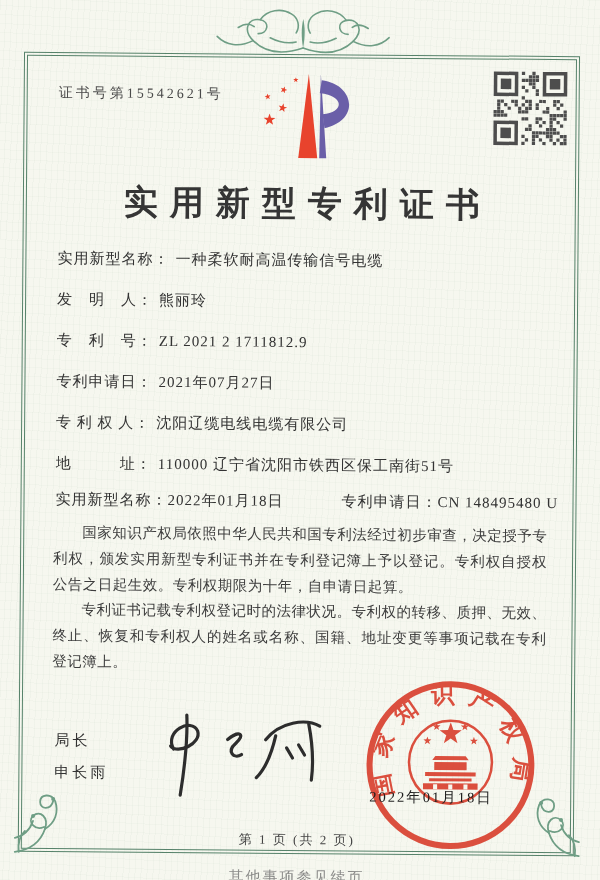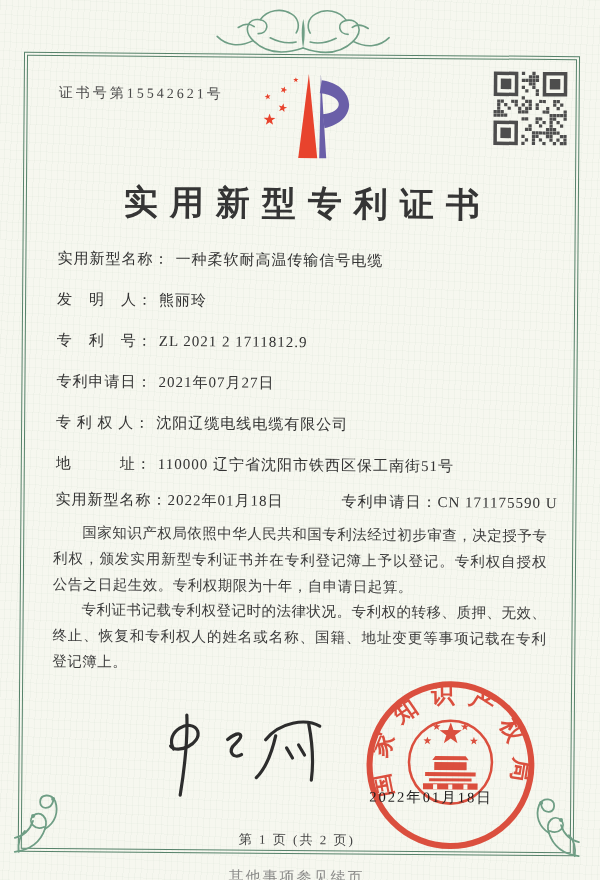--- a/index.html
+++ b/index.html
@@ -241,28 +241,32 @@
       <div class="field-row">
         <span class="lbl">专 利 权 人：</span><span>沈阳辽缆电线电缆有限公司</span>
       </div>
       <div class="field-row">
         <span class="lbl">地　　　址：</span><span>110000 辽宁省沈阳市铁西区保工南街51号</span>
       </div>
     </div>
 
     <div class="grant-row">
       <span><span>实用新型名称：</span><span>2022年01月18日</span></span>
-      <span><span>专利申请日：</span><span>CN 171175590 U</span></span>
+      <span><span>专利申请日：</span><span>CN 148495480 U</span></span>
     </div>
 
     <div class="paras">
       <p>国家知识产权局依照中华人民共和国专利法经过初步审查，决定授予专利权，颁发实用新型专利证书并在专利登记簿上予以登记。专利权自授权公告之日起生效。专利权期限为十年，自申请日起算。</p>
       <p>专利证书记载专利权登记时的法律状况。专利权的转移、质押、无效、终止、恢复和专利权人的姓名或名称、国籍、地址变更等事项记载在专利登记簿上。</p>
     </div>
 
+    <div class="director">
+      <div>局长</div>
+      <div>申长雨</div>
+    </div>
 
     <svg class="signature" viewBox="0 0 190 92" fill="none" stroke="#2d2d2d" stroke-width="3.2" stroke-linecap="round">
       <path d="M28,40 C18,22 46,8 52,22 C56,34 32,46 25,37"></path>
       <path d="M41,6 C42,28 39,60 35,86"></path>
       <path d="M82,30 C94,20 100,25 90,34 C81,42 88,50 96,45"></path>
       <path d="M120,30 C134,12 160,8 174,16"></path>
       <path d="M130,26 C126,44 119,60 111,68"></path>
       <path d="M163,14 C167,34 168,54 166,70"></path>
       <path d="M141,38 L147,48"></path>
       <path d="M153,35 L159,45"></path>

